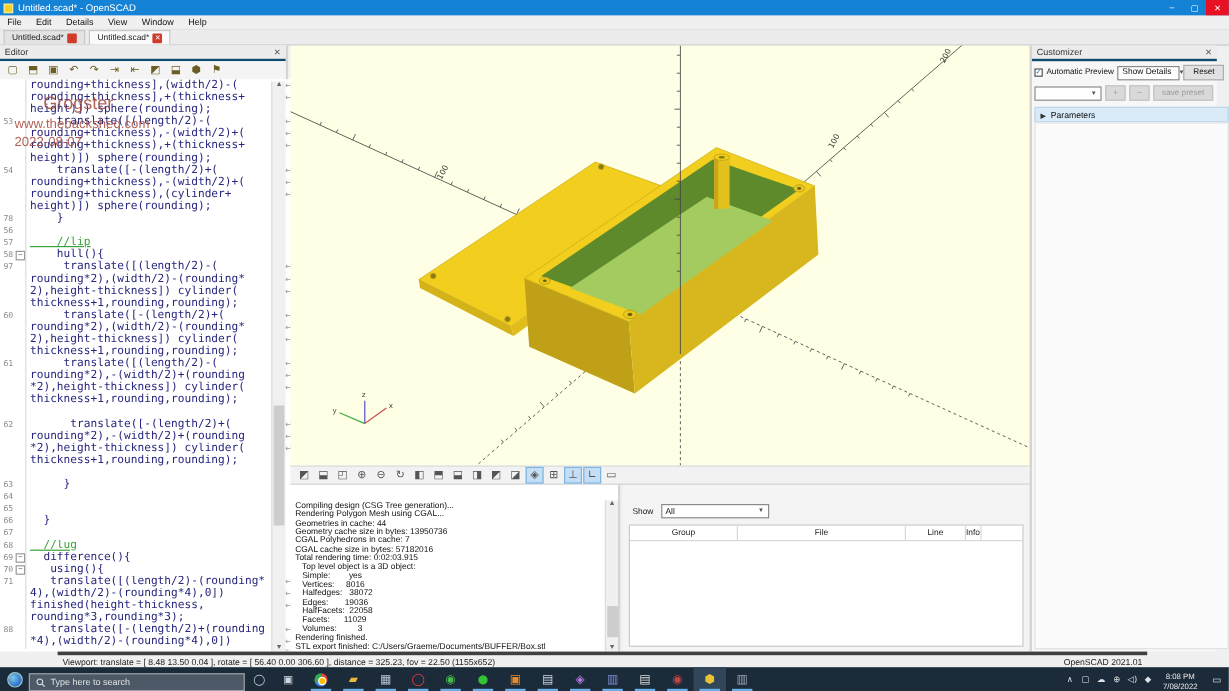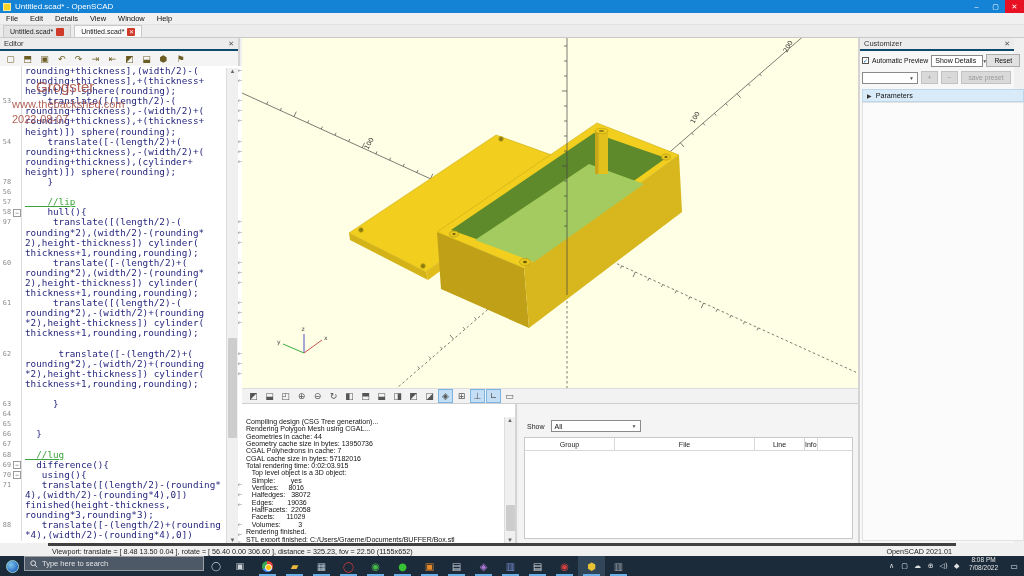--- a/index.html
+++ b/index.html
@@ -65,21 +65,21 @@
   .btn { background:#e1e1e1; border:1px solid #adadad; font-size:6.8px; color:#111; height:13px; display:flex; align-items:center; justify-content:center; }
   .btn.disabled { background:#d9d9d9; border-color:#c2c2c2; color:#9a9a9a; }
   #cz-row2 { position:absolute; left:2px; top:33px; width:162px; display:flex; align-items:center; gap:3px; }
   #cz-params { position:absolute; left:2px; top:51px; width:162px; height:13px; background:#d9eaf8; border:1px solid #bcd6ec; display:flex; align-items:center; gap:4px; font-size:7.2px; color:#111; padding-left:4px; }
   #cz-params .tri { font-size:6px; color:#333; }
   #cz-body { position:absolute; left:2px; top:64px; width:162px; bottom:2px; background:#fbfbfb; border:1px solid #e2e2e2; }
   
   #statusbar { position:absolute; left:0; top:543px; width:908px; height:13px; background:#f0f0f0; border-top:3px solid #404040; display:flex; align-items:center; font-size:7.2px; color:#222; padding:0 4px;margin-left:48px; }
   #status-right { margin-left:auto; }
   
-  #taskbar { position:absolute; left:0; top:556px; width:1024px; height:20px; background:#1c2b3a; display:flex; align-items:flex-start; color:#e8e8e8; }
+  #taskbar { position:absolute; left:0; top:556px; width:1024px; height:20px; background:#1c2b3a; display:flex; align-items:flex-end; color:#e8e8e8; }
   #start { width:24px; height:20px; display:flex; align-items:center; justify-content:center; }
   #start-orb { width:13px; height:13px; border-radius:50%; background:radial-gradient(circle at 35% 35%, #7ec8e8, #2d6ec8 70%); border:1px solid #9cc; }
   #searchbox { width:180px; height:15px; background:#4d5966; border:1px solid #9aa0a6; display:flex; align-items:center; gap:4px; font-size:7.5px; color:#dfe3e6; padding-left:5px; }
   .tb-btn { width:24px; height:20px; display:flex; align-items:center; justify-content:center; font-size:9px; color:#cfd6dc; }
   #apps { display:flex; height:20px; margin-left:2px; }
   .app { width:27px; height:20px; display:flex; align-items:center; justify-content:center; font-size:10px; position:relative; }
   .app.running::after { content:""; position:absolute; left:5px; right:5px; bottom:0; height:2px; background:#6ab0e8; }
   .app.active { background:#32465a; }
   .app .g { font-family:"DejaVu Sans",sans-serif; }
   .app .chrome-disc { width:11px; height:11px; border-radius:50%; background:conic-gradient(#ea4335 0 33%, #4285f4 33% 66%, #34a853 66% 100%); position:relative; }

